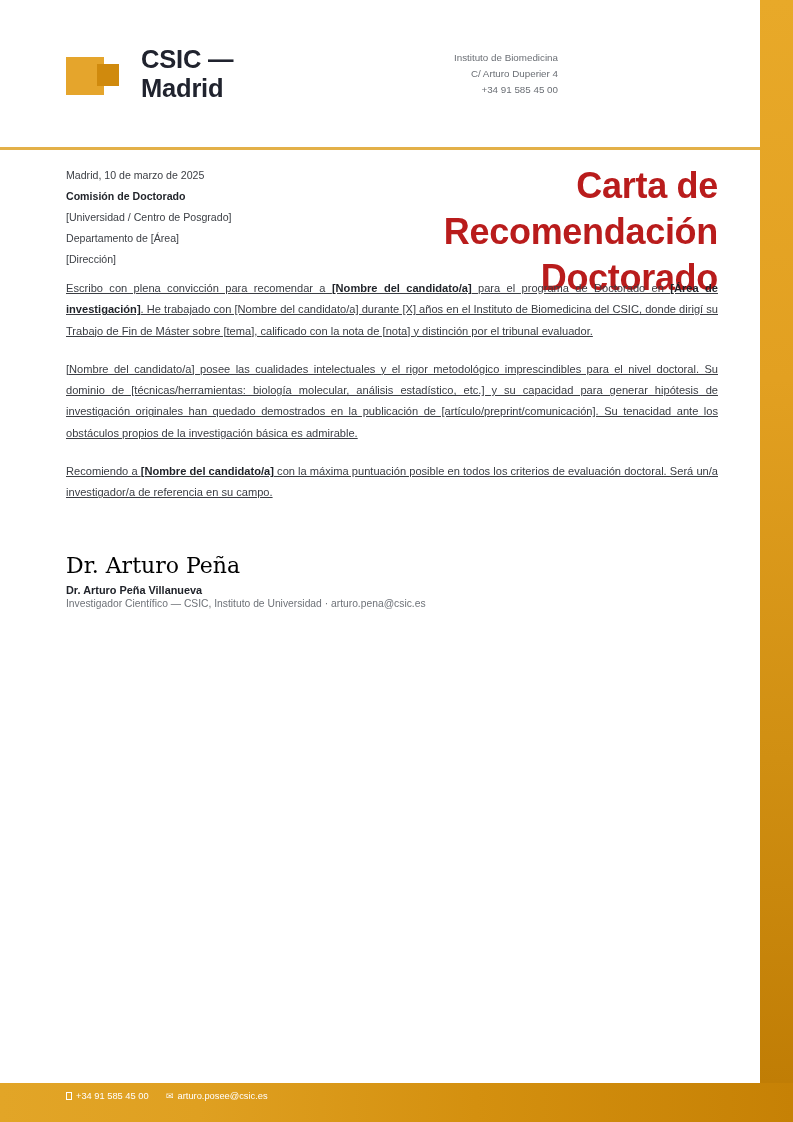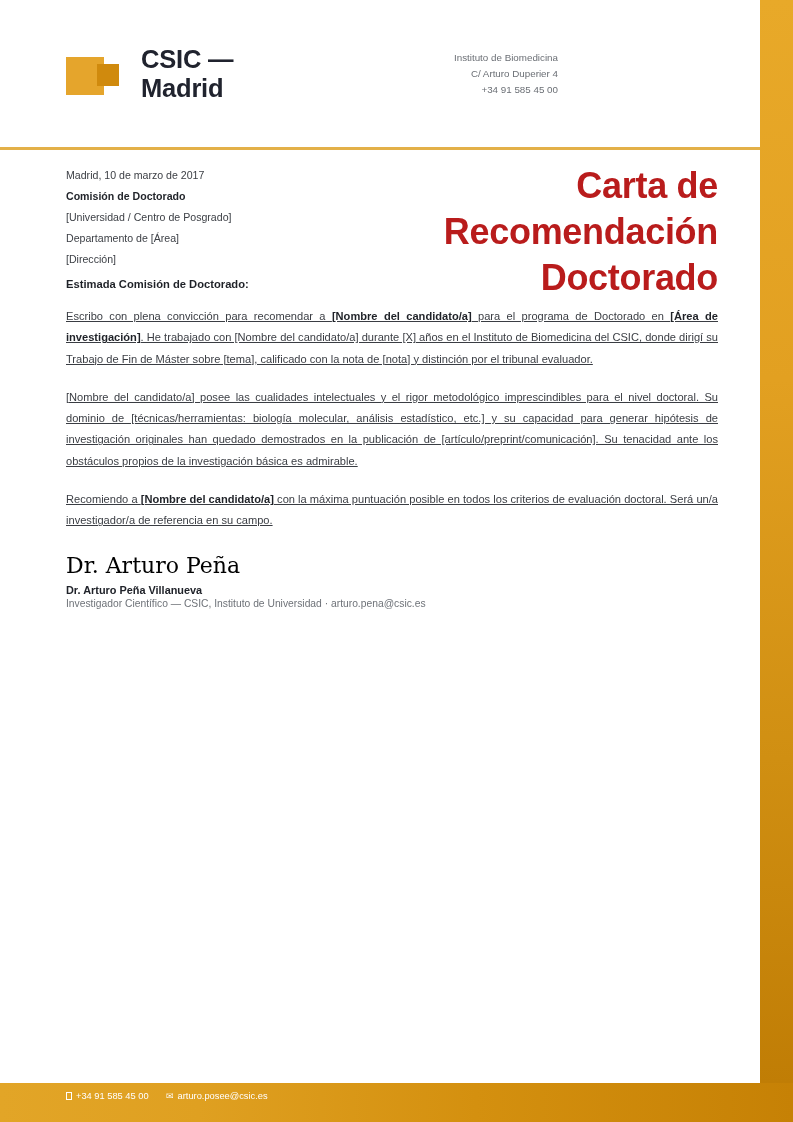--- a/index.html
+++ b/index.html
@@ -247,31 +247,30 @@
       <div>Instituto de Biomedicina</div>
       <div>C/ Arturo Duperier 4</div>
       <div>+34 91 585 45 00</div>
     </div>
   </div>
 
   <div class="header-rule"></div>
 
   <div class="meta-row">
     <div class="recipient">
-      <div>Madrid, 10 de marzo de 2017</div>
+      <div>Madrid, 10 de marzo de 2025</div>
       <div class="strong">Comisión de Doctorado</div>
       <div>[Universidad / Centro de Posgrado]</div>
       <div>Departamento de [Área]</div>
       <div>[Dirección]</div>
     </div>
     <div class="doc-title">Carta de Recomendación Doctorado</div>
   </div>
 
   <div class="body-block">
-    <p class="salutation">Estimada Comisión de Doctorado:</p>
     <div id="paragraphs">
         <p class="para"><span>Escribo con plena convicción para recomendar a </span><b>[Nombre del candidato/a]</b><span> para el programa de Doctorado en </span><b>[Área de investigación]</b><span>. He trabajado con [Nombre del candidato/a] durante [X] años en el Instituto de Biomedicina del CSIC, donde dirigí su Trabajo de Fin de Máster sobre [tema], calificado con la nota de [nota] y distinción por el tribunal evaluador.</span></p>
         <p class="para"><span>[Nombre del candidato/a] posee las cualidades intelectuales y el rigor metodológico imprescindibles para el nivel doctoral. Su dominio de [técnicas/herramientas: biología molecular, análisis estadístico, etc.] y su capacidad para generar hipótesis de investigación originales han quedado demostrados en la publicación de [artículo/preprint/comunicación]. Su tenacidad ante los obstáculos propios de la investigación básica es admirable.</span></p>
         <p class="para"><span>Recomiendo a </span><b>[Nombre del candidato/a]</b><span> con la máxima puntuación posible en todos los criterios de evaluación doctoral. Será un/a investigador/a de referencia en su campo.</span></p>
       </div>
   </div>
 
   <div class="signature">
     <p class="sig-script">Dr. Arturo Peña</p>
     <p class="sig-name">Dr. Arturo Peña Villanueva</p>

